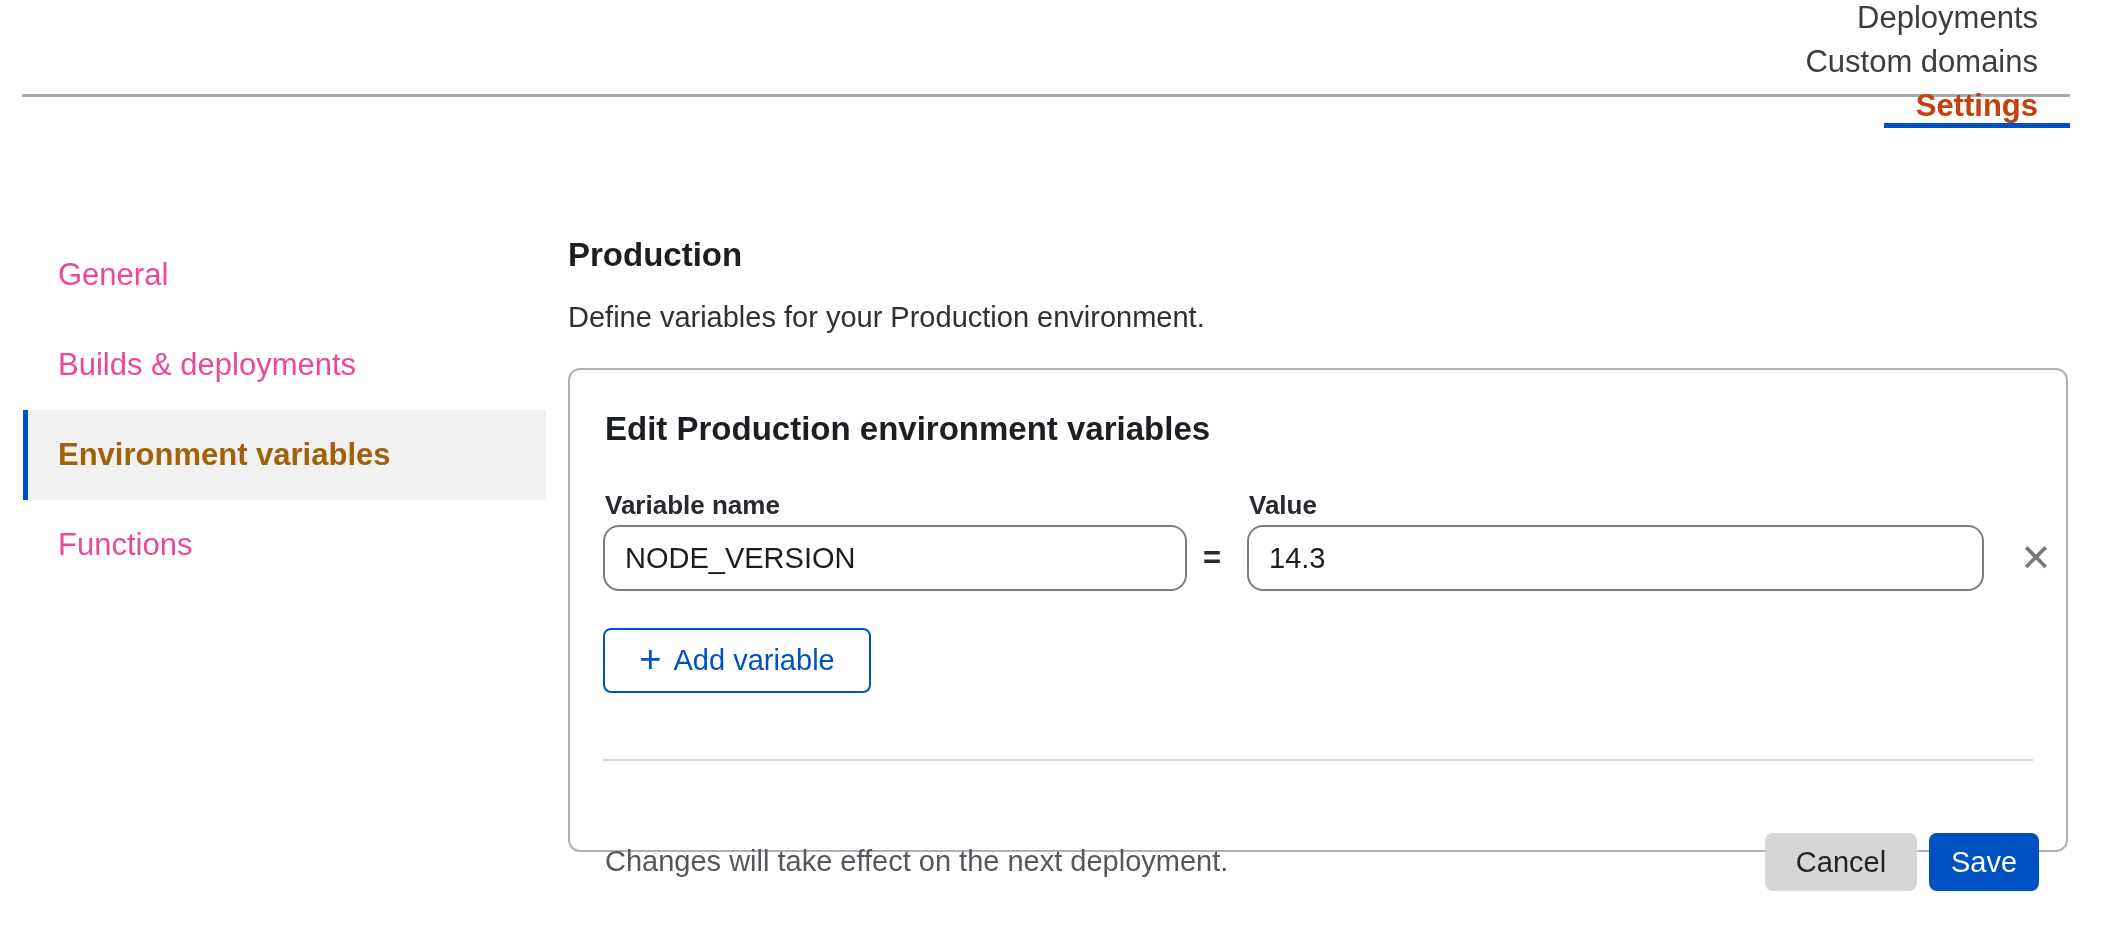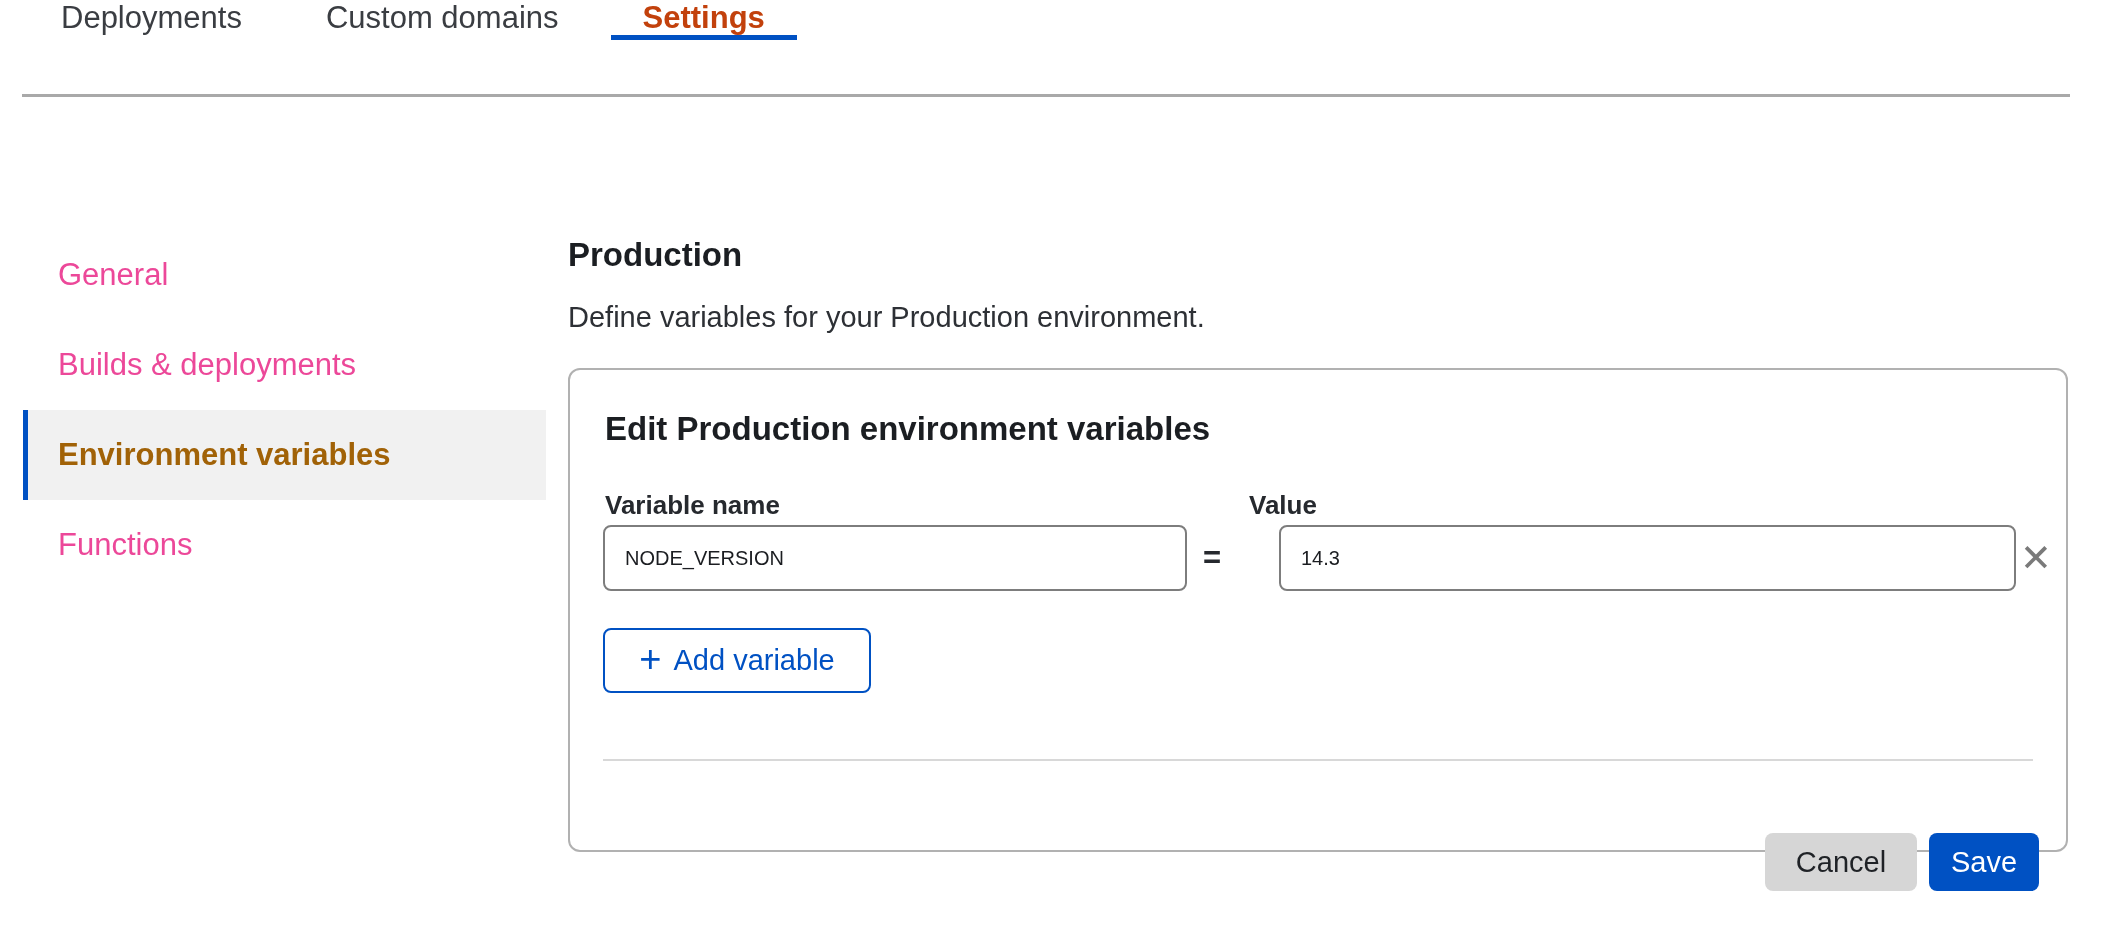--- a/index.html
+++ b/index.html
@@ -15,23 +15,24 @@
 
   
   .tabbar {
     position: absolute;
     left: 22px;
     top: 0;
     width: 2048px;
     height: 97px;
     border-bottom: 3px solid #a9a9a9;
     display: flex;
-    align-items: flex-start;
+    align-items: flex-end;
     padding-left: 7px;
-    gap: 20px;
+    gap: 8px;
+    flex-direction: column;
   }
   .tab {
     position: relative;
     display: flex;
     align-items: center;
     padding: 0 32px;
     font-size: 31px;
     color: #3a3d42;
     cursor: pointer;
     white-space: nowrap;
@@ -119,30 +120,30 @@
     color: #26292e;
   }
   .label-name  { left: 35px; }
   .label-value { left: 679px; }
 
   .var-input {
     position: absolute;
     top: 155px;
     height: 66px;
     border: 2px solid #7d7d7d;
-    border-radius: 8px;
-    background: #ffffff;
-    font-family: "Liberation Sans", sans-serif;
-    font-size: 20px;
+    border-radius: 16px;
+    background: #ffffff;
+    font-family: "Liberation Sans", sans-serif;
+    font-size: 29px;
     color: #1b1d21;
     padding: 0 20px;
     outline: none;
   }
   .input-name  { left: 33px;  width: 584px; }
-  .input-value { left: 677px; width: 737px; margin-left: 32px; }
+  .input-value { left: 677px; width: 737px; }
 
   .equals {
     position: absolute;
     left: 620px;
     top: 155px;
     width: 44px;
     height: 66px;
     display: flex;
     align-items: center;
     justify-content: center;
@@ -271,18 +272,19 @@
       <span class="x-glyph">✕</span>
     </button>
 
     <button class="add-btn">
       <span class="plus-glyph">+</span>
       <span>Add variable</span>
     </button>
 
     <div class="card-divider"></div>
 
+    <p class="footer-note">Changes will take effect on the next deployment.</p>
 
     <button class="btn btn-cancel">Cancel</button>
     <button class="btn btn-save">Save</button>
   </section>
 
 </div>
 
 </body></html>

